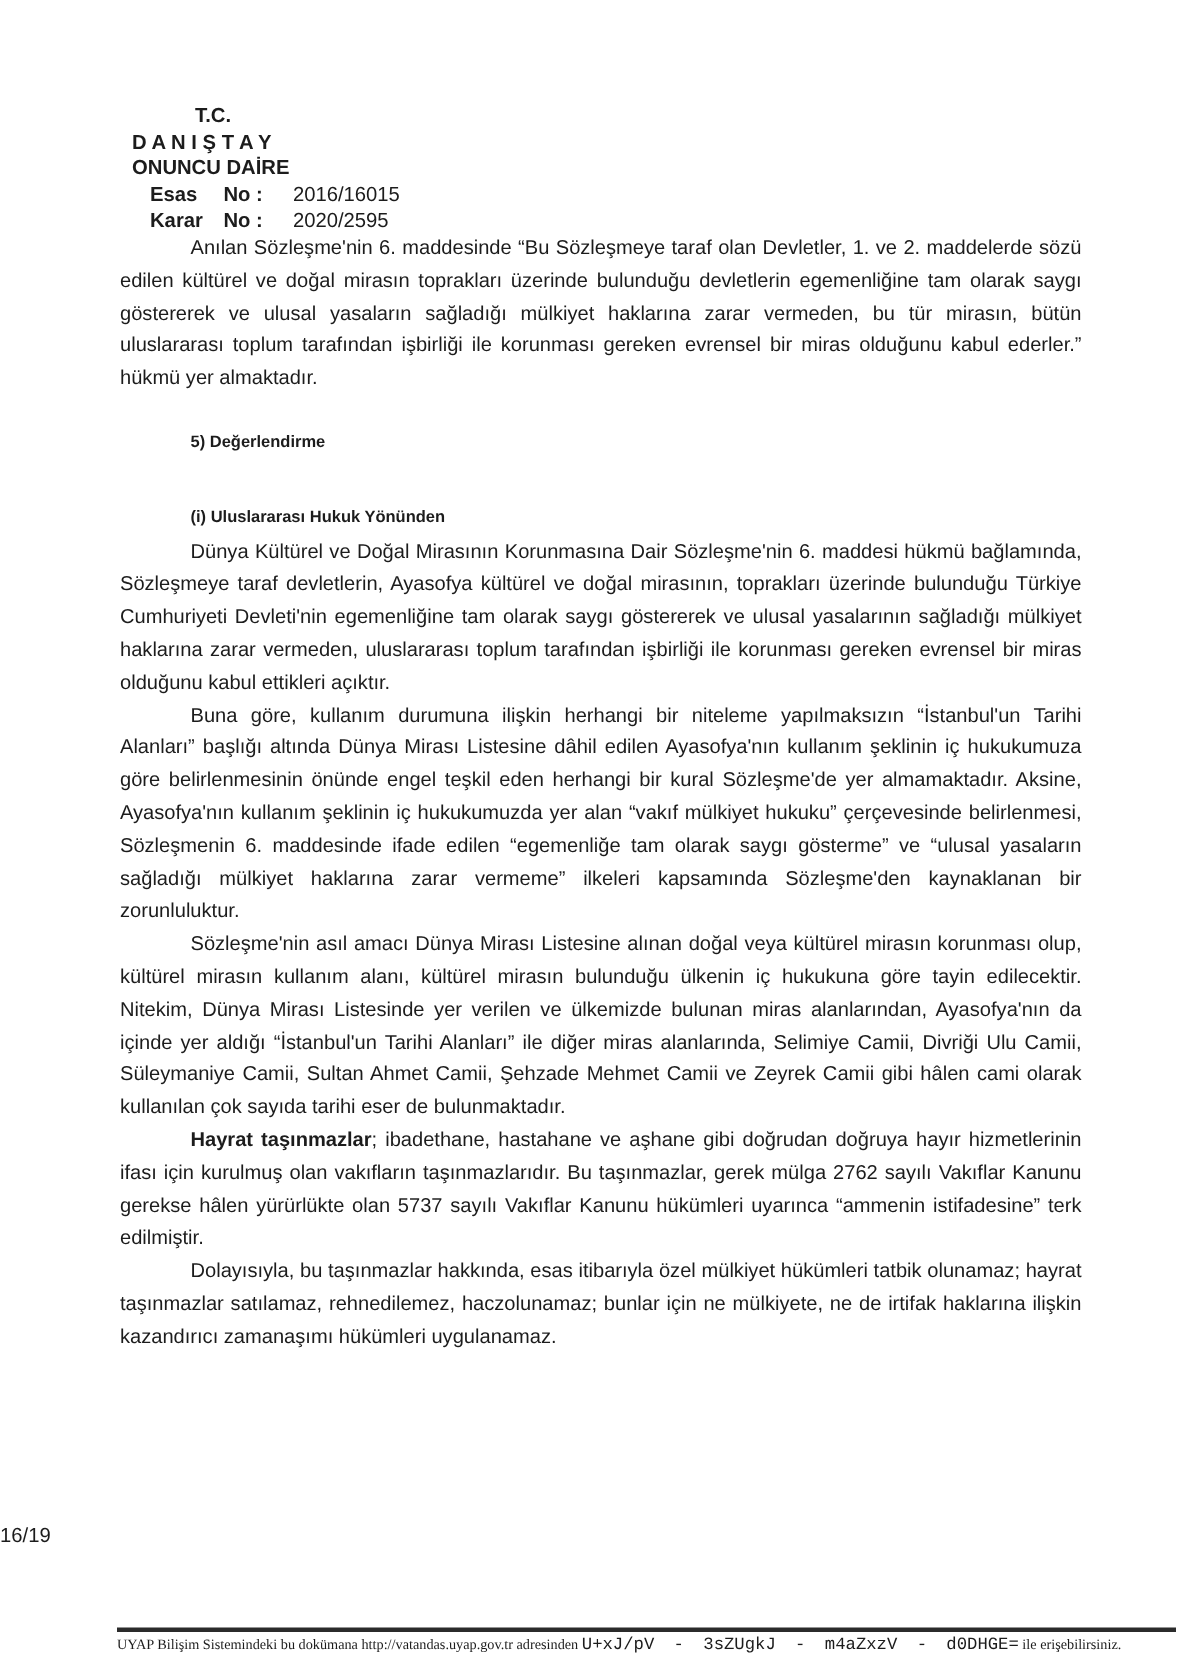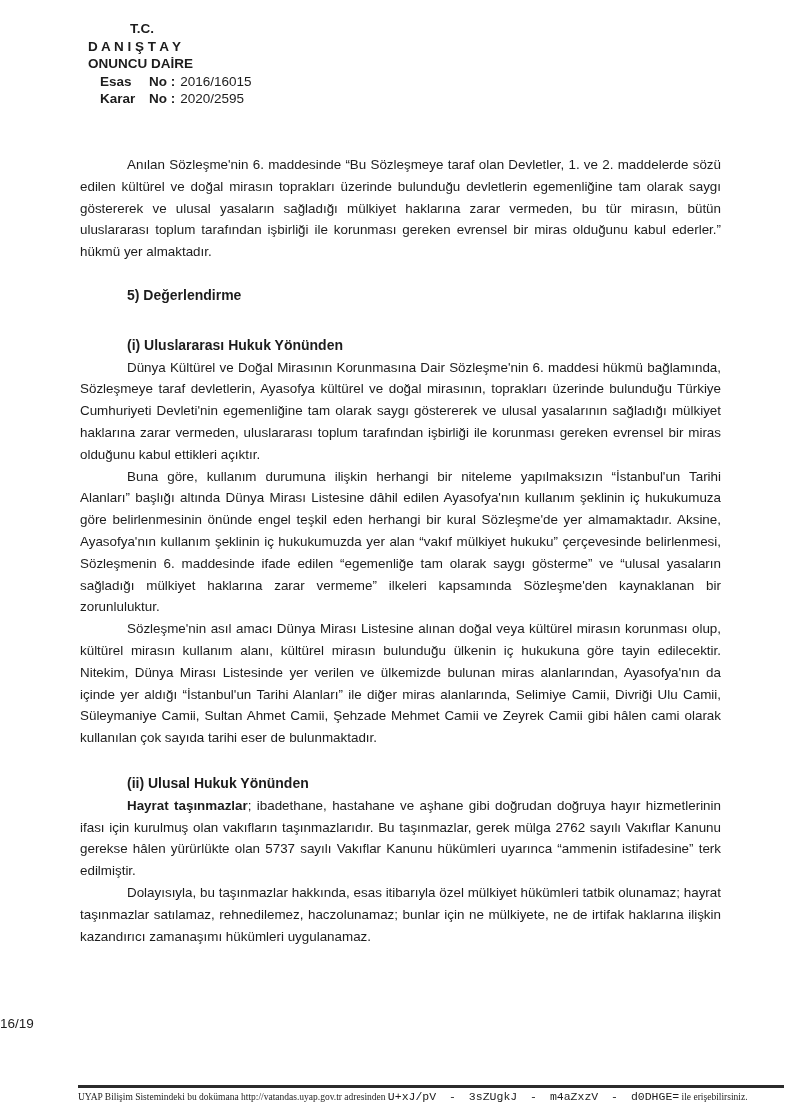--- a/index.html
+++ b/index.html
@@ -22,31 +22,32 @@
     position: absolute;
     left: 88px;
     top: 20px;
     font-weight: bold;
     font-size: 13.5px;
     line-height: 17.5px;
     white-space: nowrap;
   }
   .doc-header .tc-line {
     padding-left: 42px;
+    margin-top: 48px;
   }
   .case-row .case-label {
     display: inline-block;
     width: 49px;
     font-weight: bold;
     padding-left: 12px;
   }
   .case-row .case-no-label {
     font-weight: bold;
     display: inline-block;
-    margin-right: 5px;
+    margin-right: 20px;
   }
   .case-row .case-value {
     font-weight: normal;
   }
 
   
   .content {
     position: absolute;
     left: 80px;
     top: 154px;
@@ -54,21 +55,21 @@
     font-size: 13.4px;
     line-height: 21.8px;
     text-align: justify;
   }
   .content p {
     margin: 0;
     text-indent: 47px;
   }
   .content h3 {
     margin: 0;
-    font-size: 14px;
+    font-size: 11px;
     line-height: 21.8px;
     font-weight: bold;
     text-indent: 47px;
     text-align: left;
   }
   .heading-evaluation { margin-top: 22px !important; }
   .heading-international { margin-top: 28px !important; }
   .heading-national { margin-top: 24px !important; }
   .bold-lead { font-weight: bold; }
 
@@ -123,21 +124,20 @@
   <div class="content">
     <p>Anılan Sözleşme'nin 6. maddesinde “Bu Sözleşmeye taraf olan Devletler, 1. ve 2. maddelerde sözü edilen kültürel ve doğal mirasın toprakları üzerinde bulunduğu devletlerin egemenliğine tam olarak saygı göstererek ve ulusal yasaların sağladığı mülkiyet haklarına zarar vermeden, bu tür mirasın, bütün uluslararası toplum tarafından işbirliği ile korunması gereken evrensel bir miras olduğunu kabul ederler.” hükmü yer almaktadır.</p>
 
     <h3 class="heading-evaluation">5) Değerlendirme</h3>
 
     <h3 class="heading-international">(i) Uluslararası Hukuk Yönünden</h3>
     <p>Dünya Kültürel ve Doğal Mirasının Korunmasına Dair Sözleşme'nin 6. maddesi hükmü bağlamında, Sözleşmeye taraf devletlerin, Ayasofya kültürel ve doğal mirasının, toprakları üzerinde bulunduğu Türkiye Cumhuriyeti Devleti'nin egemenliğine tam olarak saygı göstererek ve ulusal yasalarının sağladığı mülkiyet haklarına zarar vermeden, uluslararası toplum tarafından işbirliği ile korunması gereken evrensel bir miras olduğunu kabul ettikleri açıktır.</p>
     <p>Buna göre, kullanım durumuna ilişkin herhangi bir niteleme yapılmaksızın “İstanbul'un Tarihi Alanları” başlığı altında Dünya Mirası Listesine dâhil edilen Ayasofya'nın kullanım şeklinin iç hukukumuza göre belirlenmesinin önünde engel teşkil eden herhangi bir kural Sözleşme'de yer almamaktadır. Aksine, Ayasofya'nın kullanım şeklinin iç hukukumuzda yer alan “vakıf mülkiyet hukuku” çerçevesinde belirlenmesi, Sözleşmenin 6. maddesinde ifade edilen “egemenliğe tam olarak saygı gösterme” ve “ulusal yasaların sağladığı mülkiyet haklarına zarar vermeme” ilkeleri kapsamında Sözleşme'den kaynaklanan bir zorunluluktur.</p>
     <p>Sözleşme'nin asıl amacı Dünya Mirası Listesine alınan doğal veya kültürel mirasın korunması olup, kültürel mirasın kullanım alanı, kültürel mirasın bulunduğu ülkenin iç hukukuna göre tayin edilecektir. Nitekim, Dünya Mirası Listesinde yer verilen ve ülkemizde bulunan miras alanlarından, Ayasofya'nın da içinde yer aldığı “İstanbul'un Tarihi Alanları” ile diğer miras alanlarında, Selimiye Camii, Divriği Ulu Camii, Süleymaniye Camii, Sultan Ahmet Camii, Şehzade Mehmet Camii ve Zeyrek Camii gibi hâlen cami olarak kullanılan çok sayıda tarihi eser de bulunmaktadır.</p>
 
-    <h3 class="heading-national">(ii) Ulusal Hukuk Yönünden</h3>
     <p><span class="bold-lead">Hayrat taşınmazlar</span><span>; ibadethane, hastahane ve aşhane gibi doğrudan doğruya hayır hizmetlerinin ifası için kurulmuş olan vakıfların taşınmazlarıdır. Bu taşınmazlar, gerek mülga 2762 sayılı Vakıflar Kanunu gerekse hâlen yürürlükte olan 5737 sayılı Vakıflar Kanunu hükümleri uyarınca “ammenin istifadesine” terk edilmiştir.</span></p>
     <p>Dolayısıyla, bu taşınmazlar hakkında, esas itibarıyla özel mülkiyet hükümleri tatbik olunamaz; hayrat taşınmazlar satılamaz, rehnedilemez, haczolunamaz; bunlar için ne mülkiyete, ne de irtifak haklarına ilişkin kazandırıcı zamanaşımı hükümleri uygulanamaz.</p>
   </div>
 
   <div class="page-number">16/19</div>
 
   <div class="uyap-footer">
     <span>UYAP Bilişim Sistemindeki bu dokümana http://vatandas.uyap.gov.tr adresinden</span>
     <span class="access-code">U+xJ/pV - 3sZUgkJ - m4aZxzV - d0DHGE=</span>
     <span>ile erişebilirsiniz.</span>

